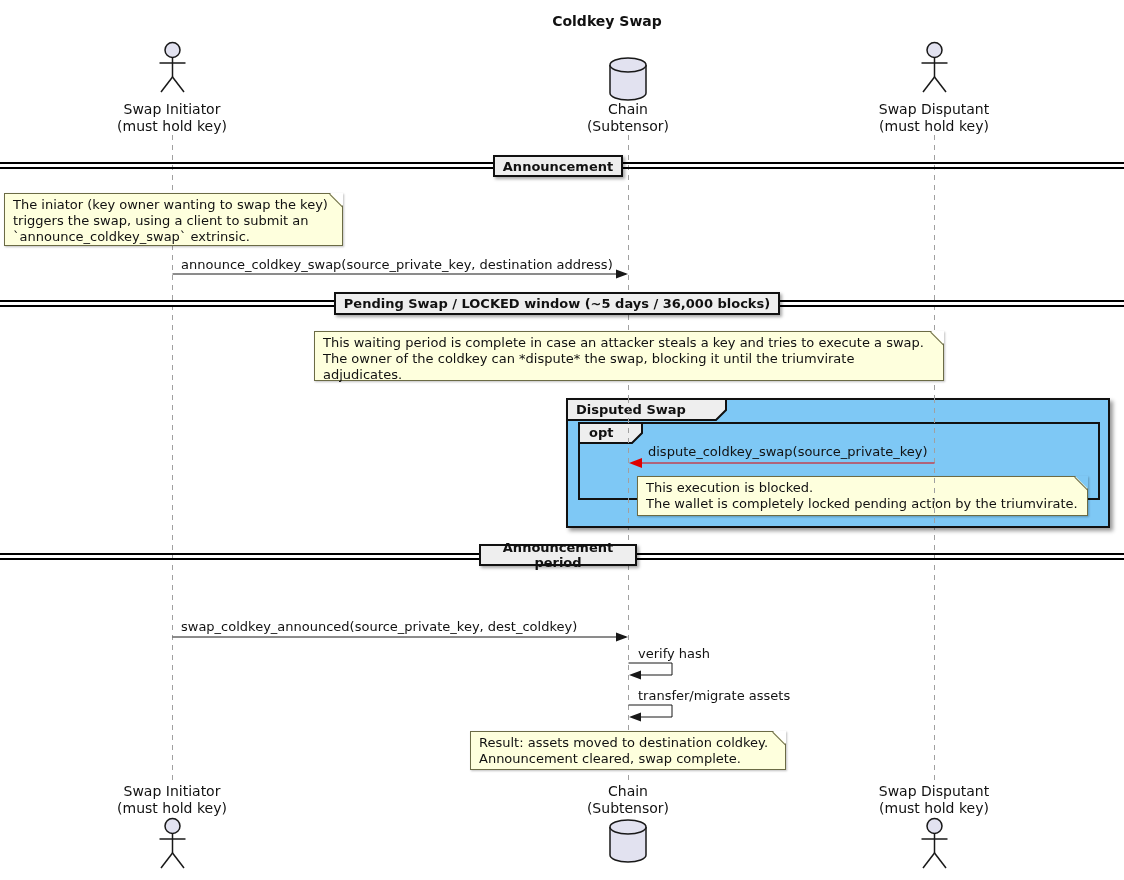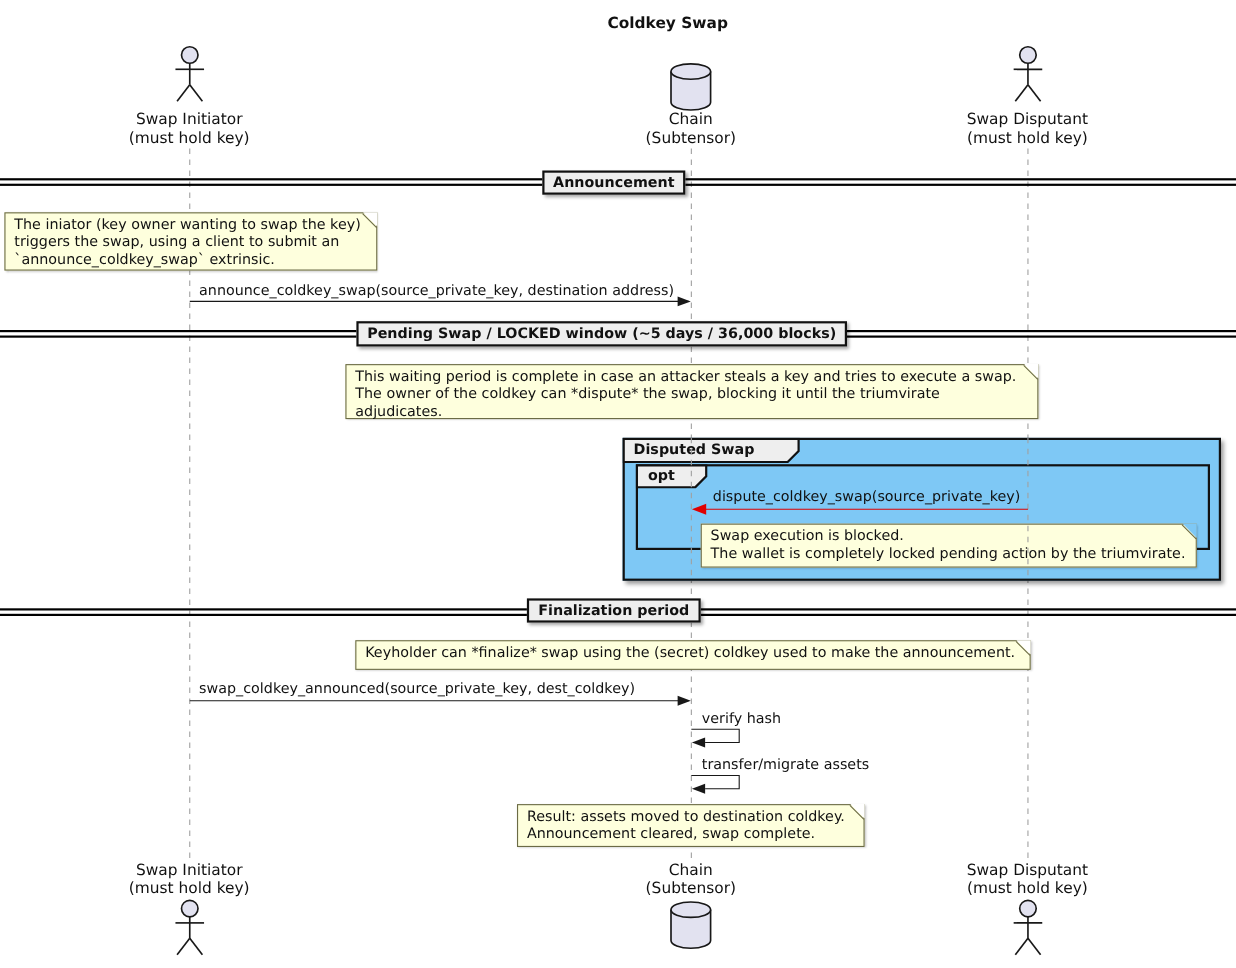--- a/index.html
+++ b/index.html
@@ -118,21 +118,21 @@
 
   <div class="note" style="left:4px;top:193px;width:339px;height:53px;">
     <div>The iniator (key owner wanting to swap the key)</div>
     <div>triggers the swap, using a client to submit an</div>
     <div>`announce_coldkey_swap` extrinsic.</div>
   </div>
 
   <div class="msg" style="left:181px;top:257px;">announce_coldkey_swap(source_private_key, destination address)</div>
 
   <div class="divline" style="top:300px;"></div>
-  <div class="divbox" style="left:324px;top:292px;width:446px;height:23px;">Pending Swap / LOCKED window (~5 days / 36,000 blocks)</div>
+  <div class="divbox" style="left:334px;top:292px;width:446px;height:23px;">Pending Swap / LOCKED window (~5 days / 36,000 blocks)</div>
 
   <div class="note" style="left:314px;top:331px;width:630px;height:50px;">
     <div>This waiting period is complete in case an attacker steals a key and tries to execute a swap.</div>
     <div>The owner of the coldkey can *dispute* the swap, blocking it until the triumvirate adjudicates.</div>
   </div>
 
   <div class="groupbox">
     <svg class="tabwrap" style="left:-2px;top:-2px;" width="162" height="23">
       <polygon points="1,1 160,1 160,12 150,22 1,22" fill="var(--box-bg)" stroke="#111" stroke-width="2"></polygon>
     </svg>
@@ -141,30 +141,27 @@
       <svg class="tabwrap" style="left:-2px;top:-2px;" width="66" height="22">
         <polygon points="1,1 64,1 64,11 54,21 1,21" fill="var(--box-bg)" stroke="#111" stroke-width="2"></polygon>
       </svg>
       <div class="tablabel" style="left:9px;top:1px;">opt</div>
     </div>
   </div>
 
   <div class="msg" style="left:648px;top:444px;">dispute_coldkey_swap(source_private_key)</div>
 
   <div class="note" style="left:637px;top:476px;width:451px;height:40px;--fold-bg:var(--group-bg);">
-    <div>Swap execution is blocked.</div>
+    <div>This execution is blocked.</div>
     <div>The wallet is completely locked pending action by the triumvirate.</div>
   </div>
 
   <div class="divline" style="top:553px;"></div>
-  <div class="divbox" style="left:479px;top:544px;width:158px;height:22px;">Finalization period</div>
-
-  <div class="note" style="left:323px;top:582px;width:614px;height:27px;">
-    <div>Keyholder can *finalize* swap using the (secret) coldkey used to make the announcement.</div>
-  </div>
+  <div class="divbox" style="left:479px;top:544px;width:158px;height:22px;">Announcement period</div>
+
 
   <div class="msg" style="left:181px;top:619px;">swap_coldkey_announced(source_private_key, dest_coldkey)</div>
 
   <div class="msg" style="left:638px;top:646px;">verify hash</div>
   <div class="msg" style="left:638px;top:688px;">transfer/migrate assets</div>
 
   <div class="note" style="left:470px;top:731px;width:316px;height:39px;">
     <div>Result: assets moved to destination coldkey.</div>
     <div>Announcement cleared, swap complete.</div>
   </div>

